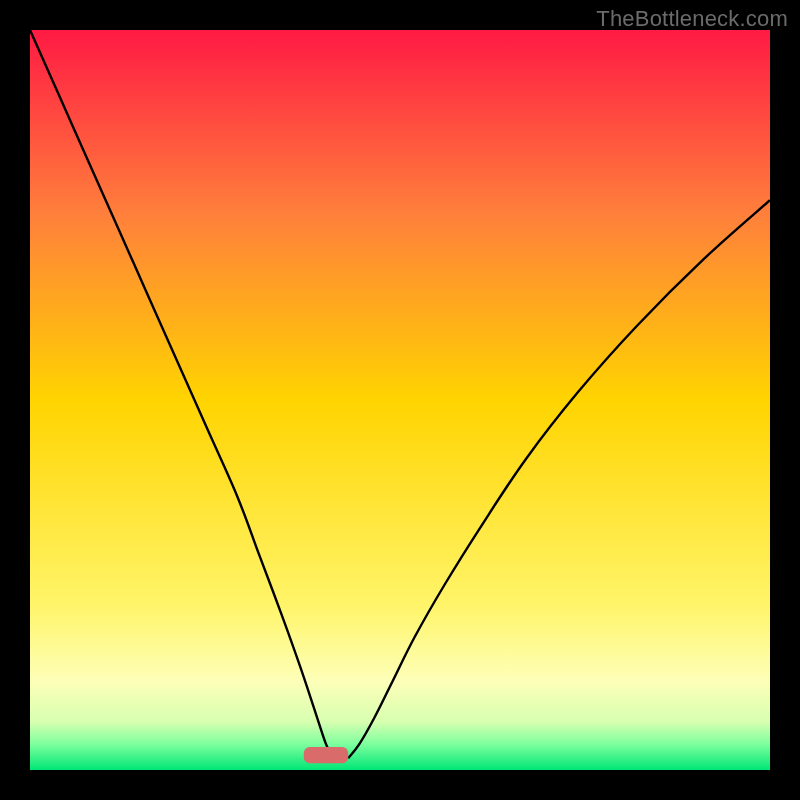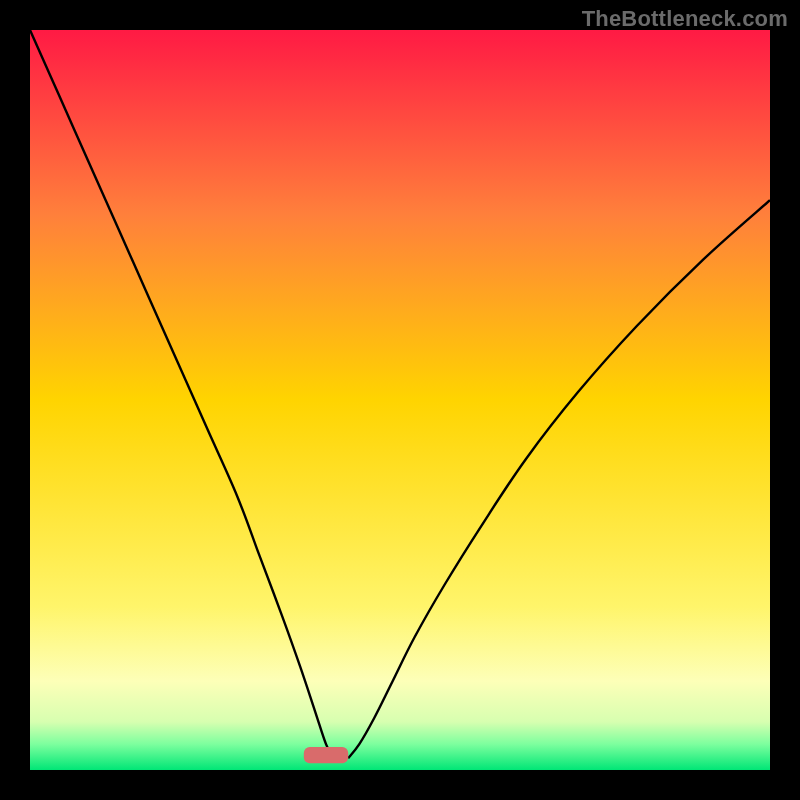--- a/index.html
+++ b/index.html
@@ -23,21 +23,21 @@
     top: 30px;
     width: 740px;
     height: 740px;
   }
   .watermark {
     position: absolute;
     top: 6px;
     right: 12px;
     color: #6b6b6b;
     font-size: 22px;
-    font-weight: 700;
+    font-weight: 400;
     letter-spacing: 0.2px;
     user-select: none;
   }
   svg { display: block; }
 </style>
 </head>
 <body>
 
 <div class="frame">
 

